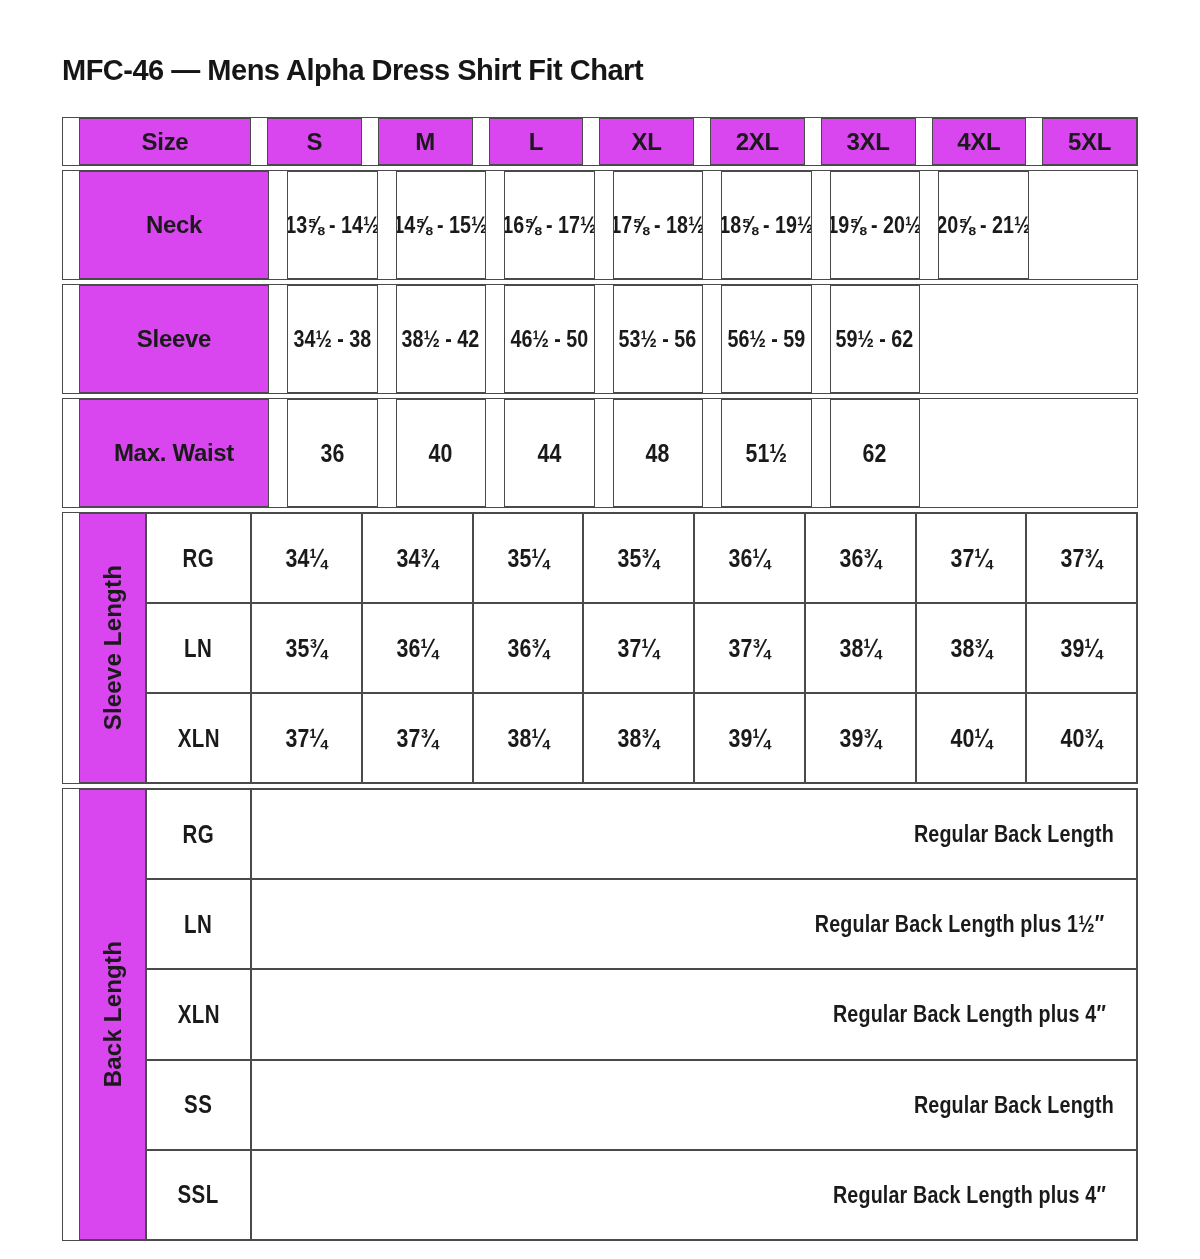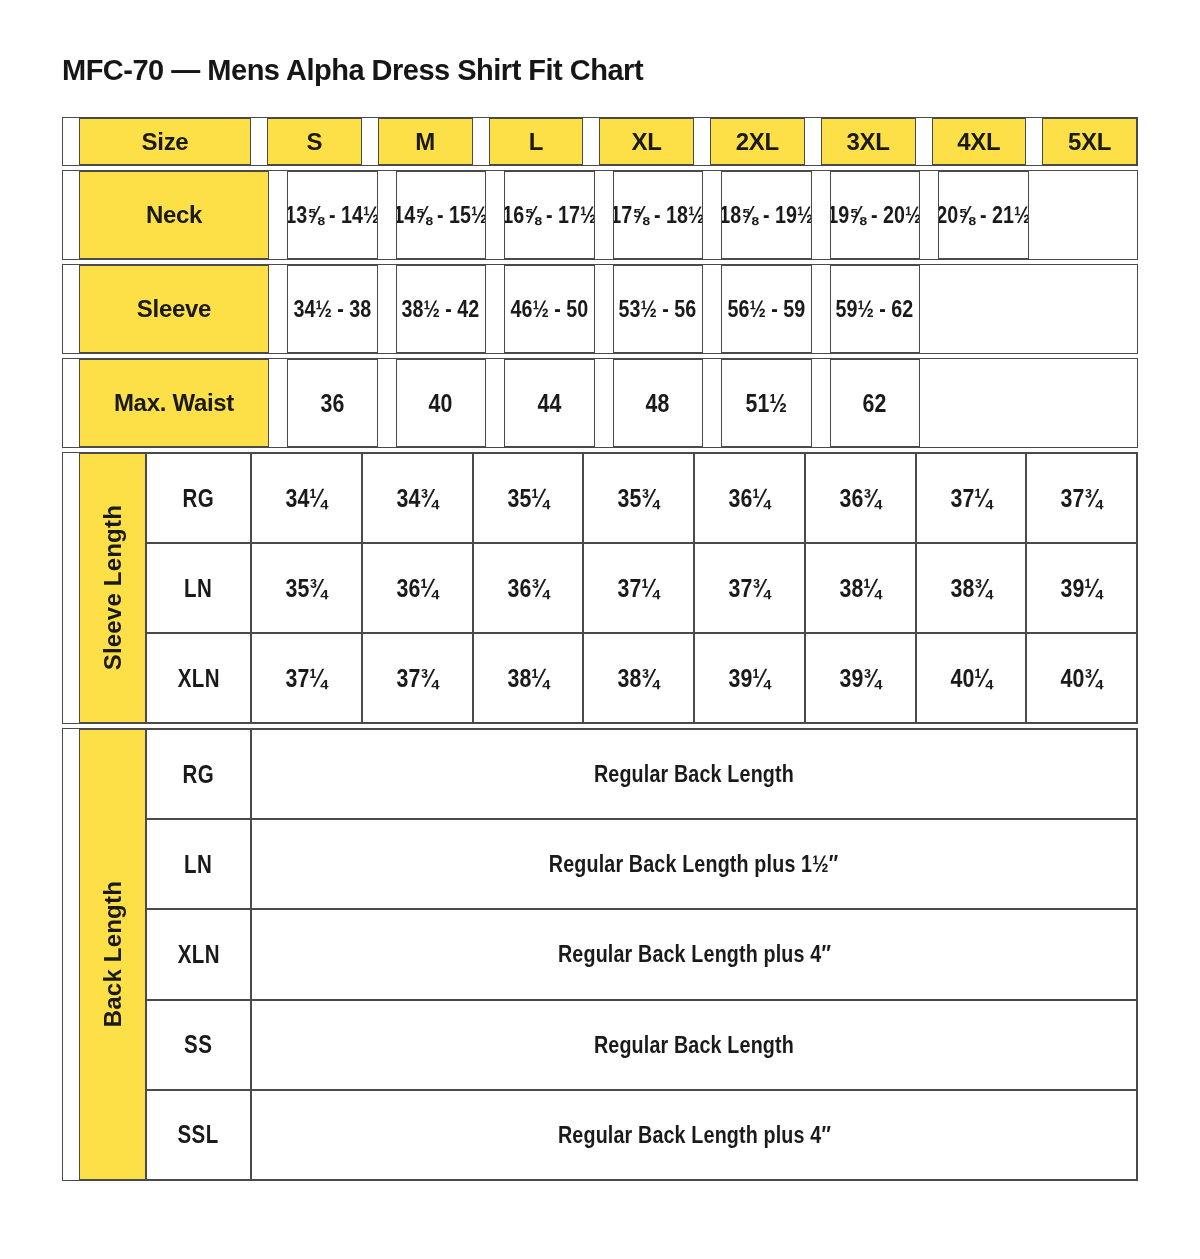--- a/index.html
+++ b/index.html
@@ -39,35 +39,35 @@
     gap: 4px;
   }
   .section {
     display: grid;
     grid-template-columns: 83px 105px repeat(8, 1fr);
     border: 1px solid #4a4a4a;
     background: #ffffff;
     box-sizing: border-box;
   }
   .sec-header   { height: 49px;  grid-template-rows: 1fr; }
-  .sec-single   { height: 90px;  grid-template-rows: 1fr; gap: 18px; }
+  .sec-single   { height: 110px;  grid-template-rows: 1fr; gap: 18px; }
   .sec-sleeve   { height: 272px; grid-template-rows: repeat(3, 1fr); }
   .sec-back     { height: 453px; grid-template-rows: repeat(5, 1fr); }
   .cell {
     border: 1px solid #4a4a4a;
     display: flex;
     align-items: center;
     justify-content: center;
     box-sizing: border-box;
     overflow: hidden;
     background: #ffffff;
   }
-  .gray { background: #fde047; margin-left: 16px; }
+  .gray { background: #d946ef; margin-left: 16px; }
   .span2  { grid-column: span 2; }
-  .span8  { grid-column: span 8; }
+  .span8  { grid-column: span 8; justify-content: flex-end; }
   .v-span { grid-column: 1; grid-row: 1 / -1; }
   .hdr-label {
     font-size: 24px;
     font-weight: 700;
     letter-spacing: -0.3px;
   }
   .v-text {
     writing-mode: vertical-rl;
     transform: rotate(180deg);
     font-size: 24px;
@@ -85,21 +85,21 @@
   .val   { font-size: 26px; }
   .range { font-size: 24px; }
   .sub   { font-size: 25px; letter-spacing: 0.5px; }
   .desc  { font-size: 24px; letter-spacing: 0.2px; }
 </style>
 </head>
 <body>
 
 <div class="page">
 
-  <div class="title">MFC-70 — Mens Alpha Dress Shirt Fit Chart</div>
+  <div class="title">MFC-46 — Mens Alpha Dress Shirt Fit Chart</div>
 
   <div class="fit-table">
 
     <div class="section sec-header">
       <div class="cell gray span2">
           <span class="hdr-label">Size</span>
         </div>
       <div class="cell gray">
           <span class="hdr-label">S</span>
         </div>

